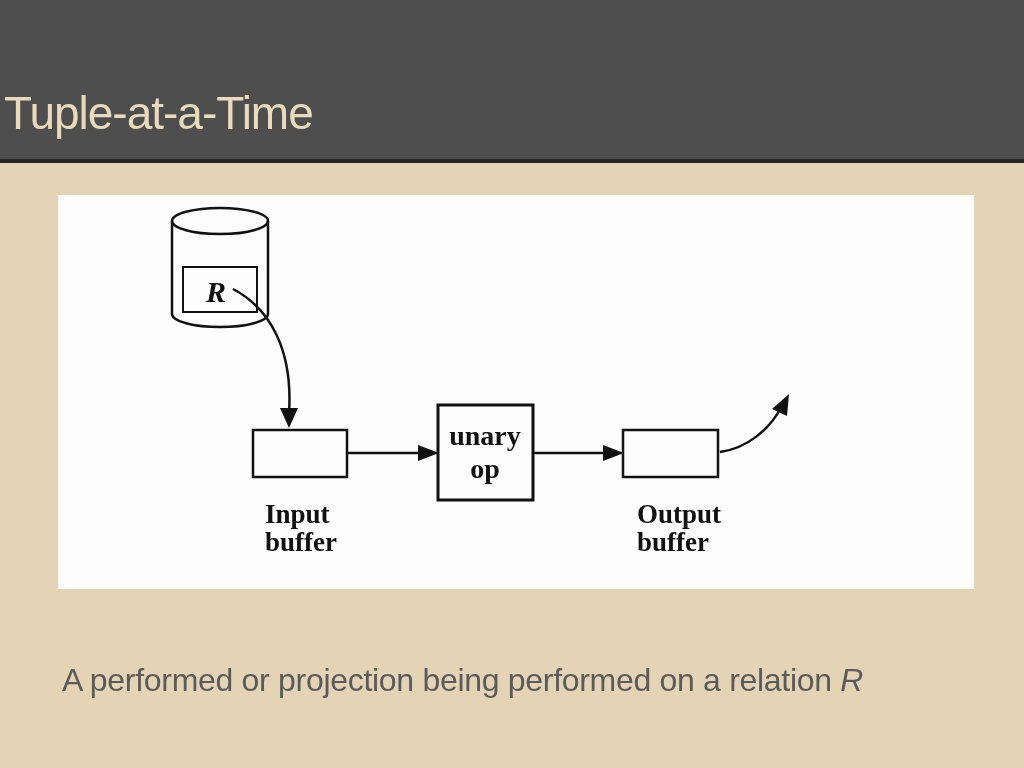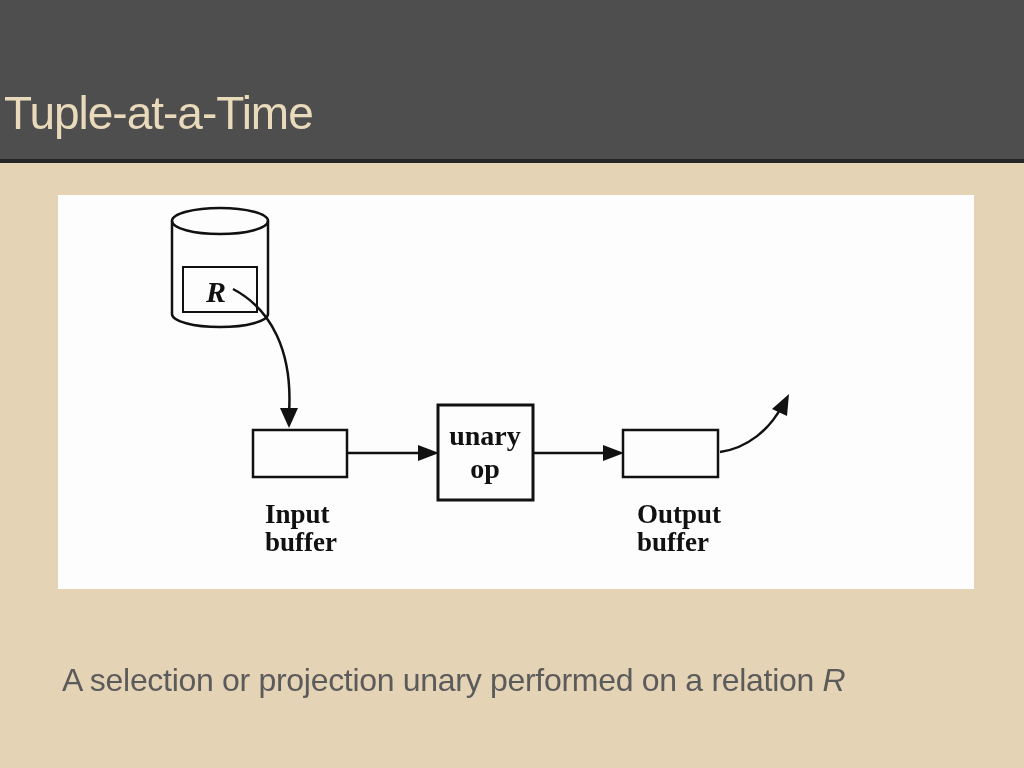--- a/index.html
+++ b/index.html
@@ -100,15 +100,15 @@
       <text class="diagram-serif" x="579" y="356" font-size="27">buffer</text>
 
       <g>
         <path d="M 662 257 C 690 253, 712 234, 724 211" fill="none" stroke="#111111" stroke-width="2.5"></path>
         <polygon points="731,199 729,221 714,214" fill="#111111"></polygon>
       </g>
 
     </svg>
   </div>
 
-  <p class="caption"><span>A selection or projection unary performed on a relation </span><span class="rel">R</span></p>
+  <p class="caption"><span>A performed or projection being performed on a relation </span><span class="rel">R</span></p>
 
 </div>
 
 </body></html>

